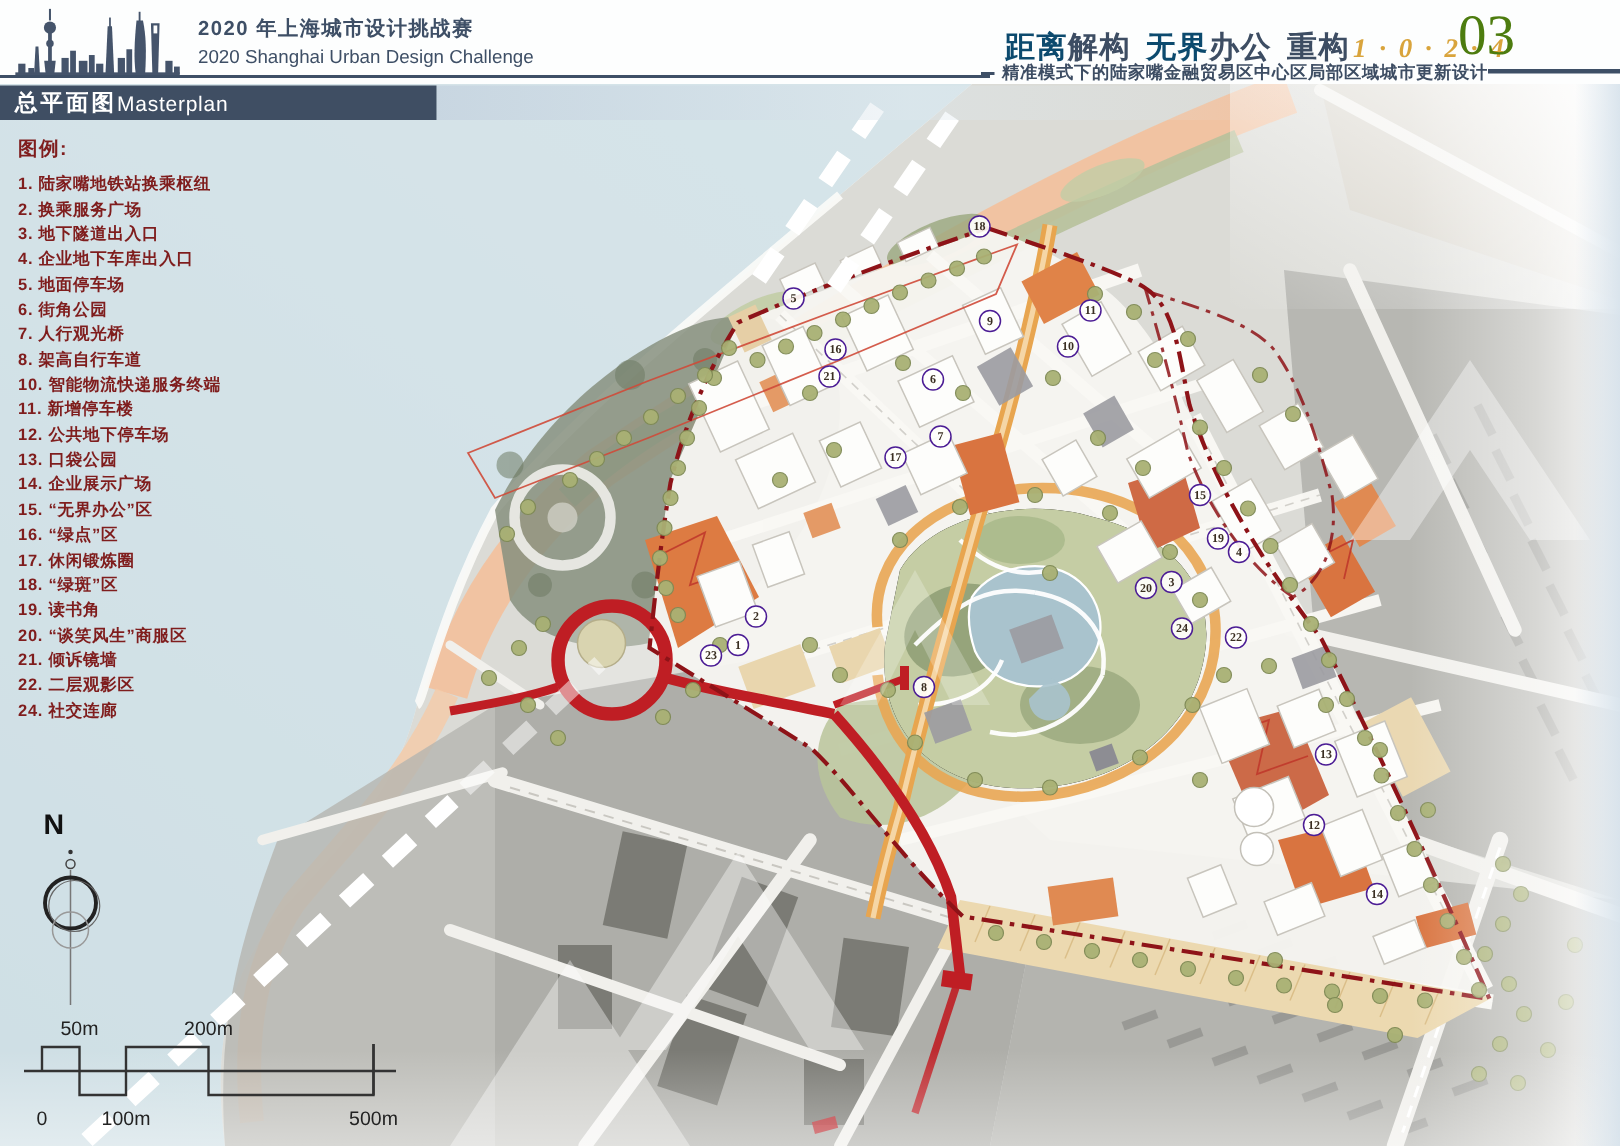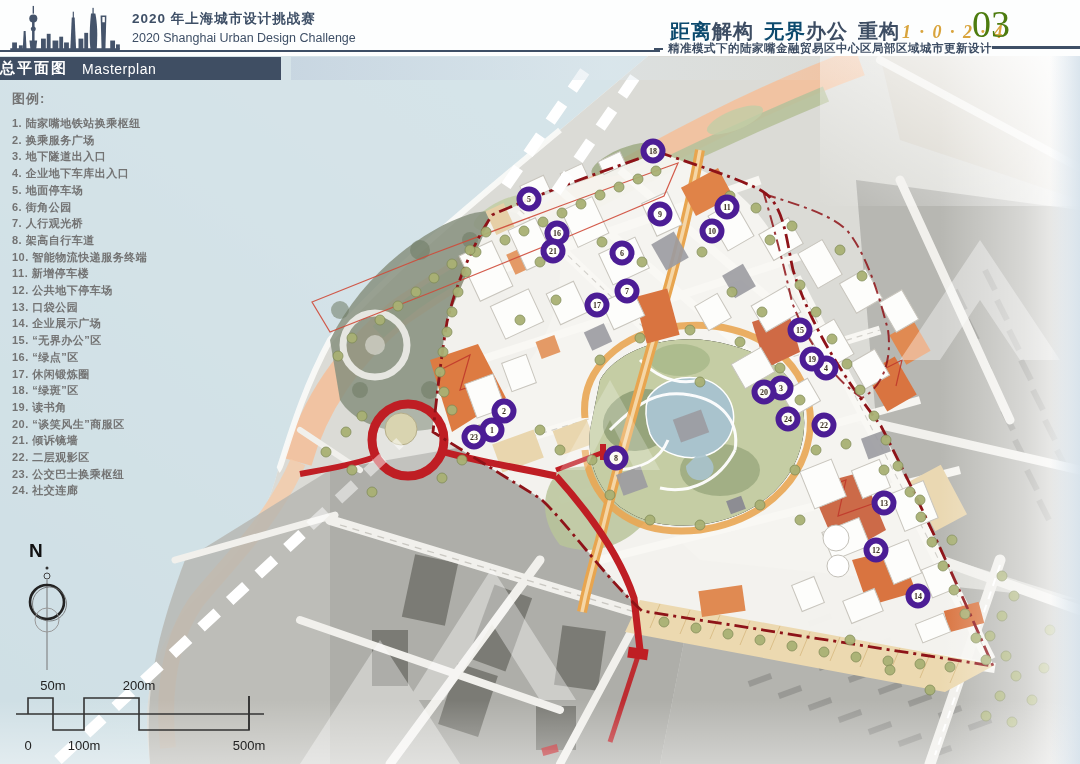--- a/index.html
+++ b/index.html
@@ -9,21 +9,21 @@
     font-family:"Liberation Sans","DejaVu Sans",sans-serif;
     -webkit-font-smoothing:antialiased;
   }
   #map-svg{position:absolute;left:0;top:0;width:1080px;height:764px;z-index:1;}
   #right-band{position:absolute;right:0;top:56px;bottom:0;width:30px;z-index:2;
     background:linear-gradient(to left,rgba(203,218,230,.7),rgba(203,218,230,0));}
   #banner-band{position:absolute;left:291px;right:0;top:57px;height:23px;z-index:2;
     background:linear-gradient(to right,rgba(198,212,224,.85),rgba(222,232,238,.4) 40%,rgba(240,245,248,0) 75%);}
   #map-markers{position:absolute;left:0;top:0;width:1080px;height:764px;z-index:3;pointer-events:none;}
   .marker{position:absolute;width:13px;height:13px;border-radius:50%;
-    background:rgba(255,255,252,.92);border:6px solid #4c1d95;color:#3a2f22;
+    background:rgba(255,255,252,.92);border:1px solid #4c1d95;color:#3a2f22;
     font-family:"Liberation Serif","DejaVu Serif",serif;font-size:8px;font-weight:bold;
     display:flex;align-items:center;justify-content:center;transform:translate(-50%,-50%);}
   #header-bg{position:absolute;left:0;top:0;right:0;height:56px;background:#fdfefe;z-index:4;}
   .hdr{position:absolute;z-index:5;}
   #skyline{left:6px;top:4px;}
   #title-block{left:132px;top:10px;color:#3e4f66;}
   #title-cn{font-size:13.5px;font-weight:bold;letter-spacing:1px;}
   #title-en{font-size:12.5px;margin-top:3px;}
   #rule-left{left:0;top:50px;width:660px;height:2px;background:#3e4f66;}
   #theme{left:670px;top:18px;font-size:20px;font-weight:bold;white-space:nowrap;letter-spacing:1px;}
@@ -33,24 +33,24 @@
   #theme-code{font-family:"Liberation Serif","DejaVu Serif",serif;font-style:italic;font-weight:bold;
     color:#d9a43c;font-size:18px;letter-spacing:2px;margin-left:2px;}
   #subtitle-row{left:654px;top:41px;width:338px;display:flex;align-items:center;gap:5px;}
   #subtitle-row::before{content:"";width:9px;height:2px;background:#3e4f66;flex:none;}
   #subtitle-row::after{content:"";flex:1;height:2px;background:#3e4f66;}
   #subtitle{font-size:11.5px;font-weight:bold;color:#3d4d63;white-space:nowrap;letter-spacing:.5px;}
   #pageno{left:972px;top:2px;font-family:"Liberation Serif","DejaVu Serif",serif;
     font-size:38px;color:#4d7c0f;}
   #pageno-rule{left:992px;right:0;top:46px;height:2.5px;background:#3e4f66;width:88px;}
   #banner{position:absolute;left:0;top:57px;width:281px;height:23px;background:#3f4e63;color:#fff;
-    z-index:6;display:flex;align-items:center;gap:14px;}
+    z-index:6;display:flex;align-items:center;padding-left:10px;gap:0;}
   #banner .cn{font-size:15px;font-weight:bold;letter-spacing:2px;}
   #banner .en{font-size:14px;letter-spacing:.5px;}
-  #legend{position:absolute;left:12px;top:90px;width:270px;z-index:5;color:#737373;}
+  #legend{position:absolute;left:12px;top:90px;width:270px;z-index:5;color:#7f1d1d;}
   #legend-title{font-size:13px;font-weight:bold;margin-bottom:7px;letter-spacing:1px;}
   .legend-item{font-size:11px;font-weight:600;line-height:16.7px;letter-spacing:.5px;white-space:nowrap;}
   #compass{position:absolute;left:28px;top:540px;z-index:5;color:#111;}
   #compass-label{font-size:19px;font-weight:bold;margin-left:1px;}
   #compass-svg{display:block;margin-top:2px;}
   #scalebar{position:absolute;left:12px;top:668px;z-index:5;}
   .sc-label{font-size:13px;fill:#222;font-family:"Liberation Sans","DejaVu Sans",sans-serif;}
 </style>
 </head>
 <body>
@@ -538,21 +538,20 @@
       <div class="legend-item">13. 口袋公园</div>
       <div class="legend-item">14. 企业展示广场</div>
       <div class="legend-item">15. “无界办公”区</div>
       <div class="legend-item">16. “绿点”区</div>
       <div class="legend-item">17. 休闲锻炼圈</div>
       <div class="legend-item">18. “绿斑”区</div>
       <div class="legend-item">19. 读书角</div>
       <div class="legend-item">20. “谈笑风生”商服区</div>
       <div class="legend-item">21. 倾诉镜墙</div>
       <div class="legend-item">22. 二层观影区</div>
-      <div class="legend-item">23. 公交巴士换乘枢纽</div>
       <div class="legend-item">24. 社交连廊</div>
     </div>
 </div>
 
 <div id="compass">
   <div id="compass-label">N</div>
   <svg id="compass-svg" width="50" height="110" viewBox="0 0 50 110">
     <circle cx="19" cy="4" r="1.5" fill="#333"></circle>
     <circle cx="19" cy="12" r="3" stroke="#444" fill="none" stroke-width="1"></circle>
     <line x1="19" y1="16" x2="19" y2="106" stroke="#777" stroke-width="1"></line>

